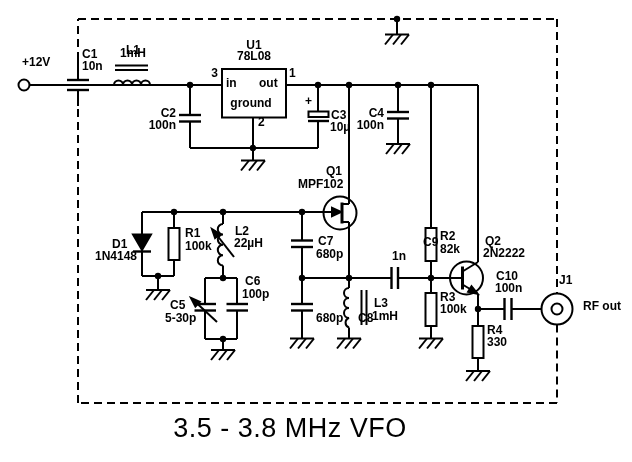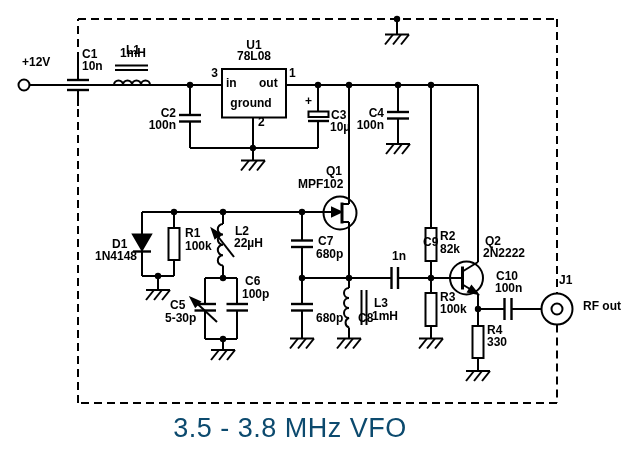--- a/index.html
+++ b/index.html
@@ -4,21 +4,21 @@
 <style>
   html,body{margin:0;padding:0;background:#fff;}
   #stage{position:relative;width:632px;height:462px;background:#fff;overflow:hidden;
          font-family:"Liberation Sans",sans-serif;color:#000;}
   #schematic-svg{position:absolute;left:0;top:0;}
   .lbl{position:absolute;font:bold 12px "Liberation Sans",sans-serif;color:#000;
        white-space:nowrap;line-height:12px;}
   .ctr{text-align:center;}
   .rgt{text-align:right;}
   #title-label{position:absolute;left:120px;top:413px;width:340px;text-align:center;
-       font:27px "Liberation Sans",sans-serif;letter-spacing:.5px;color:#0c4a6e;}
+       font:27px "Liberation Sans",sans-serif;letter-spacing:.5px;color:#000000;}
 </style>
 </head>
 <body>
 
 <div id="stage">
 
 <svg id="schematic-svg" width="632" height="462" viewBox="0 0 632 462" stroke="#000" stroke-width="2" fill="none">
   <defs>
     <g id="gnd">
       <line x1="-12" y1="0" x2="12" y2="0"></line>

